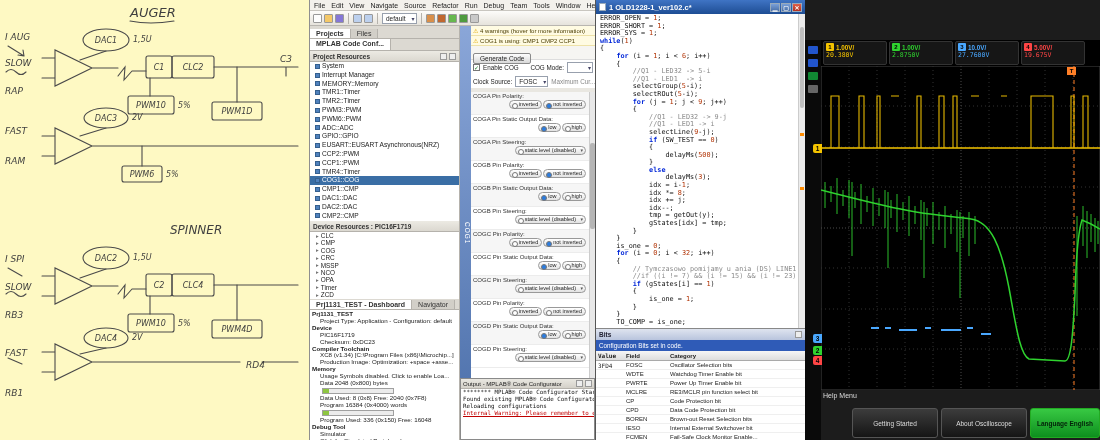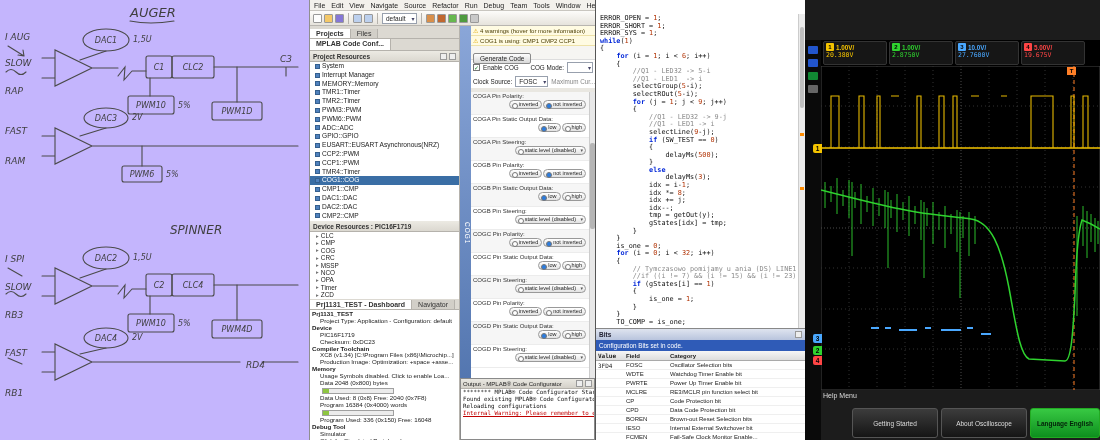--- a/index.html
+++ b/index.html
@@ -1,21 +1,21 @@
 <!DOCTYPE html>
 <html><head>
 <meta charset="utf-8">
 <style>
   *{margin:0;padding:0;box-sizing:border-box}
   html,body{width:1100px;height:440px;overflow:hidden;background:#000;font-family:"Liberation Sans",sans-serif}
   #root{position:relative;width:1100px;height:440px;background:#000}
   #root>section{position:absolute;top:0;height:440px;overflow:hidden}
 
   
-  #sketch{left:0;width:310px;background:#c4b5fd;border-right:1px solid #8f8f8f}
+  #sketch{left:0;width:310px;background:#fef9c3;border-right:1px solid #8f8f8f}
   #sketch svg text{font-family:"DejaVu Sans",sans-serif;font-style:italic;fill:#3f3f3f}
 
   
   #ide{left:310px;width:285px;background:#e8e6e0}
   .menubar{height:11px;display:flex;gap:6px;align-items:center;padding:0 4px;background:#f3f1ec;border-bottom:1px solid #c9c6c0;font-size:7px;color:#222}
   .menubar .mi{white-space:nowrap}
   .toolbar{height:15px;display:flex;align-items:center;gap:2px;padding:0 3px;background:linear-gradient(#fdfcfa,#e6e3dc);border-bottom:1px solid #b9b6b0}
   .tbi{width:9px;height:9px;border-radius:1px;border:1px solid #999;flex:none}
   .tbsep{width:1px;height:11px;background:#b5b2ac;margin:0 2px;flex:none}
   .combo{font-size:6.5px;border:1px solid #98a0ad;background:#fff;height:11px;line-height:10px;padding:0 10px 0 3px;position:relative;color:#222;white-space:nowrap}
@@ -482,20 +482,29 @@
             <div class="outline">******** MPLAB® Code Configurator Started ********</div>
             <div class="outline">Found existing MPLAB® Code Configurator Configurat...</div>
             <div class="outline">Reloading configurations</div>
           </div>
         <div class="outwarn">Internal Warning: Please remember to enable co...</div>
       </div>
     </div>
   </section>
 
   <section id="editor">
+    <div class="etitle">
+      <span class="eicon"></span>
+      <span>1 OLD1228-1_ver102.c*</span>
+      <span class="wbtns">
+        <span class="wb">▁</span>
+        <span class="wb">▢</span>
+        <span class="wb close">✕</span>
+      </span>
+    </div>
     <div id="code"><div class="cl">ERROR_OPEN = <span class="nm">1</span>;</div><div class="cl">ERROR_SHORT = <span class="nm">1</span>;</div><div class="cl">ERROR_SYS = <span class="nm">1</span>;</div><div class="cl"><span class="kw">while</span>(<span class="nm">1</span>)</div><div class="cl">{</div><div class="cl">    <span class="kw">for</span> (i = <span class="nm">1</span>; i &lt; <span class="nm">6</span>; i++)</div><div class="cl">    {</div><div class="cl com">        //Q1 - LED32 -&gt; 5-i</div><div class="cl com">        //Q1 - LED1  -&gt; i</div><div class="cl">        selectGroup(<span class="nm">5</span>-i);</div><div class="cl">        selectROut(<span class="nm">5</span>-i);</div><div class="cl">        <span class="kw">for</span> (j = <span class="nm">1</span>; j &lt; <span class="nm">9</span>; j++)</div><div class="cl">        {</div><div class="cl com">            //Q1 - LED32 -&gt; 9-j</div><div class="cl com">            //Q1 - LED1 -&gt; i</div><div class="cl">            selectLine(<span class="nm">9</span>-j);</div><div class="cl">            <span class="kw">if</span> (SW_TEST == <span class="nm">0</span>)</div><div class="cl">            {</div><div class="cl">                delayMs(<span class="nm">500</span>);</div><div class="cl">            }</div><div class="cl">            <span class="kw">else</span></div><div class="cl">                delayMs(<span class="nm">3</span>);</div><div class="cl">            idx = i-<span class="nm">1</span>;</div><div class="cl">            idx *= <span class="nm">8</span>;</div><div class="cl">            idx += j;</div><div class="cl">            idx--;</div><div class="cl">            tmp = getOut(y);</div><div class="cl">            gStates[idx] = tmp;</div><div class="cl">        }</div><div class="cl">    }</div><div class="cl">    is_one = <span class="nm">0</span>;</div><div class="cl">    <span class="kw">for</span> (i = <span class="nm">0</span>; i &lt; <span class="nm">32</span>; i++)</div><div class="cl">    {</div><div class="cl com">        // Tymczasowo pomijamy u ania (DS) LINE1 jest p</div><div class="cl com">        //if ((i != 7) &amp;&amp; (i != 15) &amp;&amp; (i != 23) &amp;&amp; (i</div><div class="cl">        <span class="kw">if</span> (gStates[i] == <span class="nm">1</span>)</div><div class="cl">        {</div><div class="cl">            is_one = <span class="nm">1</span>;</div><div class="cl">        }</div><div class="cl">    }</div><div class="cl">    TO_COMP = is_one;</div></div>
     <div class="escroll">
       <span class="thumb"></span>
       <span class="emark" style="top:38%"></span>
       <span class="emark" style="top:55%"></span>
     </div>
     <div class="bits">
       <div class="btitle">
         <span>Bits</span>
         <span class="wbtns" style="margin-left:auto">

